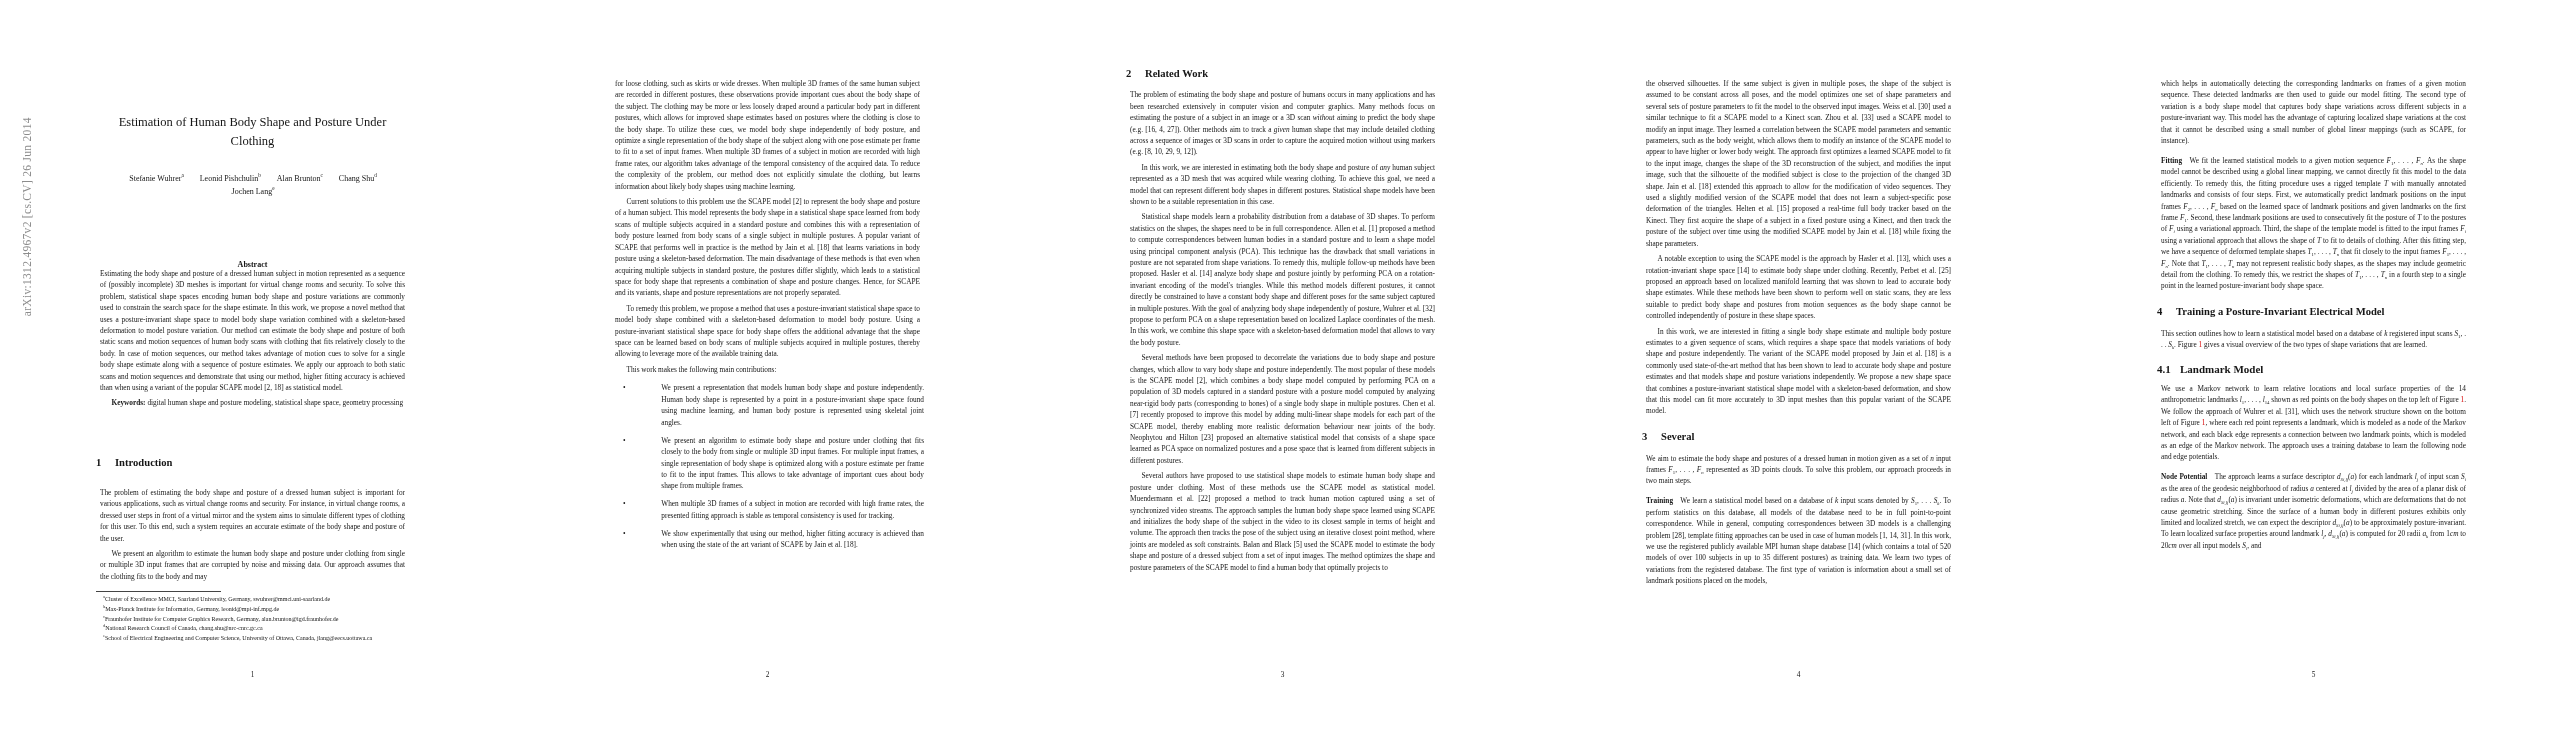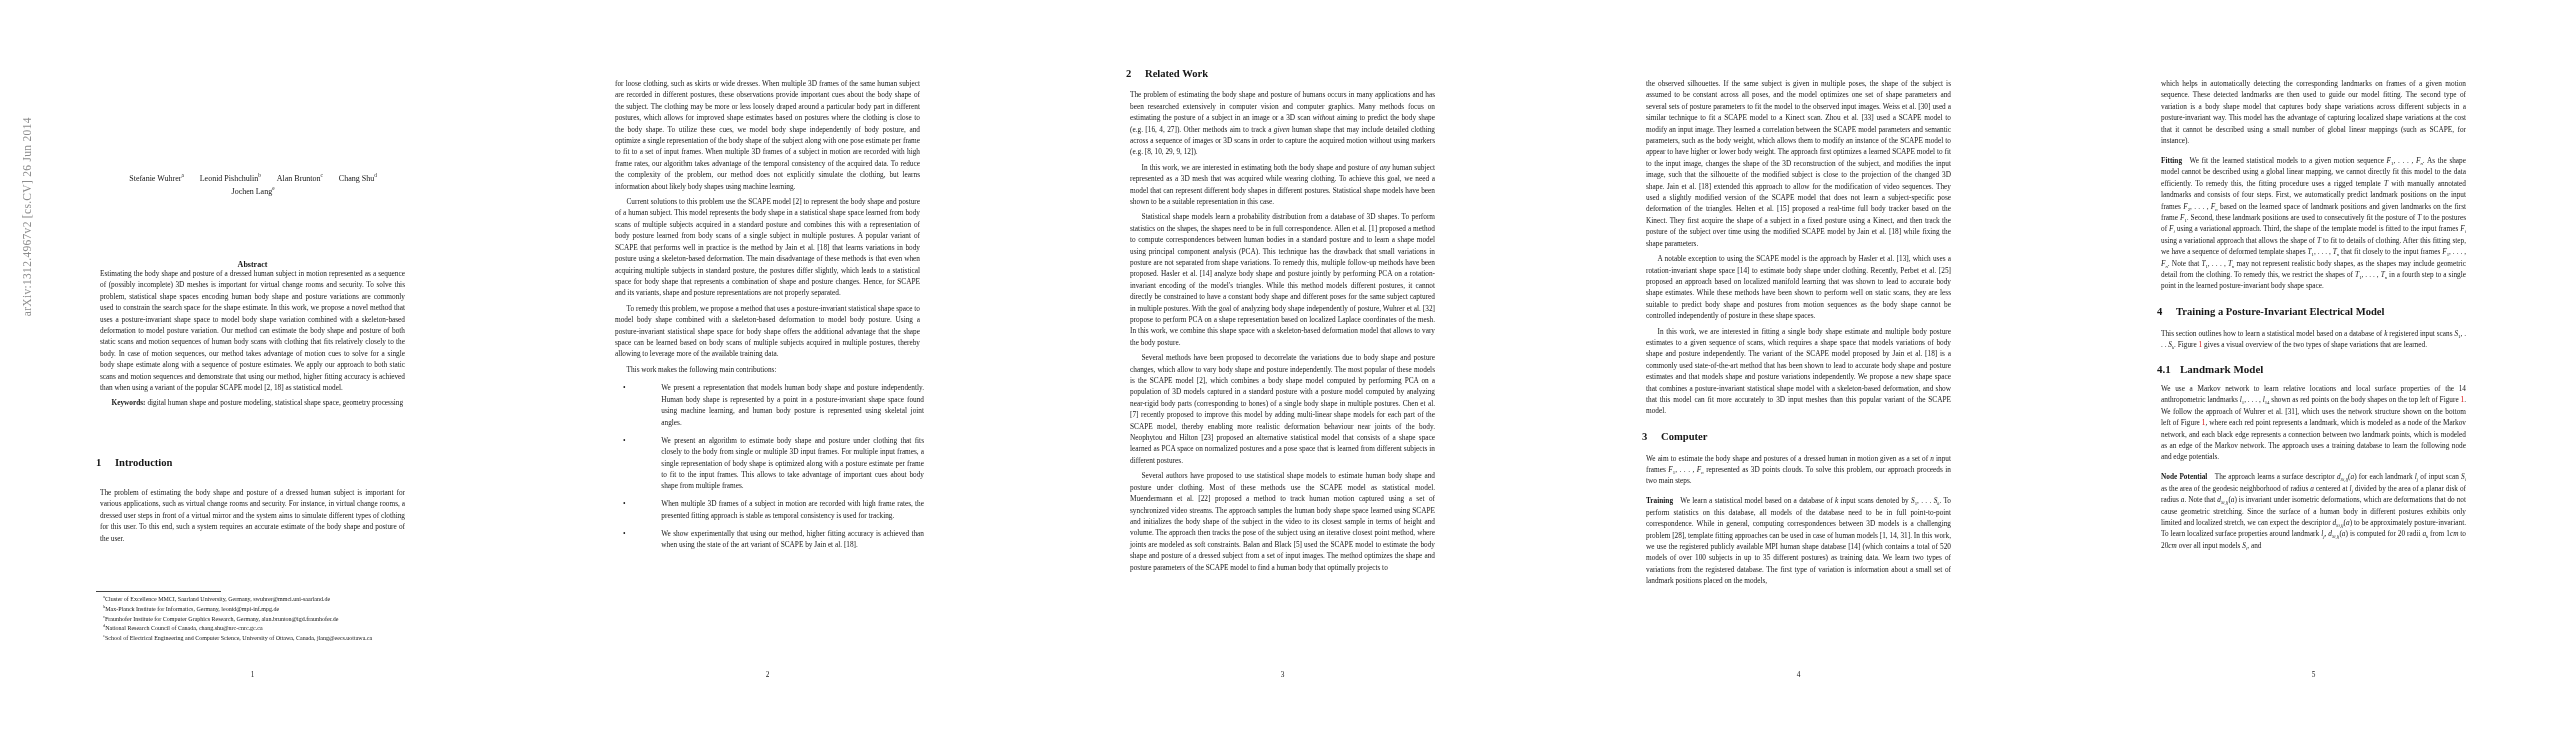--- a/index.html
+++ b/index.html
@@ -46,34 +46,36 @@
   .bullet .btext{flex:1;font-size:7.3px;line-height:11.4px;text-align:justify;margin-left:31px;}
   
   .top-std{top:74px;}
   .top-p3{top:68px;}
 </style>
 </head>
 <body>
 
 <div class="page" style="left:0">
   <div class="arxiv-stamp">arXiv:1312.4967v2  [cs.CV]  26 Jun 2014</div>
+  <h1 class="p1-title"><span>Estimation of Human Body Shape and Posture Under</span><br><span>Clothing</span></h1>
   <div class="p1-authors">
     <div><span>Stefanie Wuhrer</span><sup>a</sup><span>  </span><span>Leonid Pishchulin</span><sup>b</sup><span>  </span><span>Alan Brunton</span><sup>c</sup><span>  </span><span>Chang Shu</span><sup>d</sup></div>
     <div><span>Jochen Lang</span><sup>e</sup></div>
   </div>
   <h2 class="p1-abshead">Abstract</h2>
   <div class="p1-abstract">
     <p class="body noind">Estimating the body shape and posture of a dressed human subject in motion represented as a sequence of (possibly incomplete) 3D meshes is important for virtual change rooms and security. To solve this problem, statistical shape spaces encoding human body shape and posture variations are commonly used to constrain the search space for the shape estimate. In this work, we propose a novel method that uses a posture-invariant shape space to model body shape variation combined with a skeleton-based deformation to model posture variation. Our method can estimate the body shape and posture of both static scans and motion sequences of human body scans with clothing that fits relatively closely to the body. In case of motion sequences, our method takes advantage of motion cues to solve for a single body shape estimate along with a sequence of posture estimates. We apply our approach to both static scans and motion sequences and demonstrate that using our method, higher fitting accuracy is achieved than when using a variant of the popular SCAPE model [2, 18] as statistical model.</p>
     <p class="body"><span class="bf">Keywords:</span><span> digital human shape and posture modeling, statistical shape space, geometry processing</span></p>
   </div>
   <div class="p1-sec">
     <h2 class="sec"><span class="num">1</span><span>Introduction</span></h2>
   </div>
   <div class="p1-intro">
     <p class="body noind">The problem of estimating the body shape and posture of a dressed human subject is important for various applications, such as virtual change rooms and security. For instance, in virtual change rooms, a dressed user steps in front of a virtual mirror and the system aims to simulate different types of clothing for this user. To this end, such a system requires an accurate estimate of the body shape and posture of the user.</p>
+    <p class="body">We present an algorithm to estimate the human body shape and posture under clothing from single or multiple 3D input frames that are corrupted by noise and missing data. Our approach assumes that the clothing fits to the body and may</p>
   </div>
   <div class="fnrule"></div>
   <div class="p1-fns">
     <p class="fn"><sup>a</sup><span>Cluster of Excellence MMCI, Saarland University, Germany, swuhrer@mmci.uni-saarland.de</span></p>
     <p class="fn"><sup>b</sup><span>Max-Planck Institute for Informatics, Germany, leonid@mpi-inf.mpg.de</span></p>
     <p class="fn"><sup>c</sup><span>Fraunhofer Institute for Computer Graphics Research, Germany, alan.brunton@igd.fraunhofer.de</span></p>
     <p class="fn"><sup>d</sup><span>National Research Council of Canada, chang.shu@nrc-cnrc.gc.ca</span></p>
     <p class="fn"><sup>e</sup><span>School of Electrical Engineering and Computer Science, University of Ottawa, Canada, jlang@eecs.uottawa.ca</span></p>
   </div>
   <div class="pageno">1</div>
@@ -117,21 +119,21 @@
     <p class="body">Several authors have proposed to use statistical shape models to estimate human body shape and posture under clothing. Most of these methods use the SCAPE model as statistical model. Muendermann et al. [22] proposed a method to track human motion captured using a set of synchronized video streams. The approach samples the human body shape space learned using SCAPE and initializes the body shape of the subject in the video to its closest sample in terms of height and volume. The approach then tracks the pose of the subject using an iterative closest point method, where joints are modeled as soft constraints. Balan and Black [5] used the SCAPE model to estimate the body shape and posture of a dressed subject from a set of input images. The method optimizes the shape and posture parameters of the SCAPE model to find a human body that optimally projects to</p>
   </div>
   <div class="pageno">3</div>
 </div>
 
 <div class="page" style="left:1546px">
   <div class="tb top-std">
     <p class="body noind">the observed silhouettes. If the same subject is given in multiple poses, the shape of the subject is assumed to be constant across all poses, and the model optimizes one set of shape parameters and several sets of posture parameters to fit the model to the observed input images. Weiss et al. [30] used a similar technique to fit a SCAPE model to a Kinect scan. Zhou et al. [33] used a SCAPE model to modify an input image. They learned a correlation between the SCAPE model parameters and semantic parameters, such as the body weight, which allows them to modify an instance of the SCAPE model to appear to have higher or lower body weight. The approach first optimizes a learned SCAPE model to fit to the input image, changes the shape of the 3D reconstruction of the subject, and modifies the input image, such that the silhouette of the modified subject is close to the projection of the changed 3D shape. Jain et al. [18] extended this approach to allow for the modification of video sequences. They used a slightly modified version of the SCAPE model that does not learn a subject-specific pose deformation of the triangles. Helten et al. [15] proposed a real-time full body tracker based on the Kinect. They first acquire the shape of a subject in a fixed posture using a Kinect, and then track the posture of the subject over time using the modified SCAPE model by Jain et al. [18] while fixing the shape parameters.</p>
     <p class="body">A notable exception to using the SCAPE model is the approach by Hasler et al. [13], which uses a rotation-invariant shape space [14] to estimate body shape under clothing. Recently, Perbet et al. [25] proposed an approach based on localized manifold learning that was shown to lead to accurate body shape estimates. While these methods have been shown to perform well on static scans, they are less suitable to predict body shape and postures from motion sequences as the body shape cannot be controlled independently of posture in these shape spaces.</p>
     <p class="body">In this work, we are interested in fitting a single body shape estimate and multiple body posture estimates to a given sequence of scans, which requires a shape space that models variations of body shape and posture independently. The variant of the SCAPE model proposed by Jain et al. [18] is a commonly used state-of-the-art method that has been shown to lead to accurate body shape and posture estimates and that models shape and posture variations independently. We propose a new shape space that combines a posture-invariant statistical shape model with a skeleton-based deformation, and show that this model can fit more accurately to 3D input meshes than this popular variant of the SCAPE model.</p>
-    <h2 class="sec mt"><span class="num">3</span><span>Computer</span></h2>
+    <h2 class="sec mt"><span class="num">3</span><span>Several</span></h2>
     <p class="body noind"><span>We aim to estimate the body shape and postures of a dressed human in motion given as a set of </span><span class="it">n</span><span> input frames </span><span class="it">F</span><sub>1</sub><span>, . . . , </span><span class="it">F</span><sub class="it">n</sub><span> represented as 3D points clouds. To solve this problem, our approach proceeds in two main steps.</span></p>
     <p class="body noind gap"><span class="bf">Training</span><span> We learn a statistical model based on a database of </span><span class="it">k</span><span> input scans denoted by </span><span class="it">S</span><sub>1</sub><span>, . . . </span><span class="it">S</span><sub class="it">k</sub><span>. To perform statistics on this database, all models of the database need to be in full point-to-point correspondence. While in general, computing correspondences between 3D models is a challenging problem [28], template fitting approaches can be used in case of human models [1, 14, 31]. In this work, we use the registered publicly available MPI human shape database [14] (which contains a total of 520 models of over 100 subjects in up to 35 different postures) as training data. We learn two types of variations from the registered database. The first type of variation is information about a small set of landmark positions placed on the models,</span></p>
   </div>
   <div class="pageno">4</div>
 </div>
 
 <div class="page" style="left:2061px">
   <div class="tb top-std">
     <p class="body noind">which helps in automatically detecting the corresponding landmarks on frames of a given motion sequence. These detected landmarks are then used to guide our model fitting. The second type of variation is a body shape model that captures body shape variations across different subjects in a posture-invariant way. This model has the advantage of capturing localized shape variations at the cost that it cannot be described using a small number of global linear mappings (such as SCAPE, for instance).</p>
     <p class="body noind gap"><span class="bf">Fitting</span><span> We fit the learned statistical models to a given motion sequence </span><span class="it">F</span><sub>1</sub><span>, . . . , </span><span class="it">F</span><sub class="it">n</sub><span>. As the shape model cannot be described using a global linear mapping, we cannot directly fit this model to the data efficiently. To remedy this, the fitting procedure uses a rigged template </span><span class="it">T</span><span> with manually annotated landmarks and consists of four steps. First, we automatically predict landmark positions on the input frames </span><span class="it">F</span><sub>2</sub><span>, . . . , </span><span class="it">F</span><sub class="it">n</sub><span> based on the learned space of landmark positions and given landmarks on the first frame </span><span class="it">F</span><sub>1</sub><span>. Second, these landmark positions are used to consecutively fit the posture of </span><span class="it">T</span><span> to the postures of </span><span class="it">F</span><sub class="it">i</sub><span> using a variational approach. Third, the shape of the template model is fitted to the input frames </span><span class="it">F</span><sub class="it">i</sub><span> using a variational approach that allows the shape of </span><span class="it">T</span><span> to fit to details of clothing. After this fitting step, we have a sequence of deformed template shapes </span><span class="it">T</span><sub>1</sub><span>, . . . , </span><span class="it">T</span><sub class="it">n</sub><span> that fit closely to the input frames </span><span class="it">F</span><sub>1</sub><span>, . . . , </span><span class="it">F</span><sub class="it">n</sub><span>. Note that </span><span class="it">T</span><sub>1</sub><span>, . . . , </span><span class="it">T</span><sub class="it">n</sub><span> may not represent realistic body shapes, as the shapes may include geometric detail from the clothing. To remedy this, we restrict the shapes of </span><span class="it">T</span><sub>1</sub><span>, . . . , </span><span class="it">T</span><sub class="it">n</sub><span> in a fourth step to a single point in the learned posture-invariant body shape space.</span></p>

